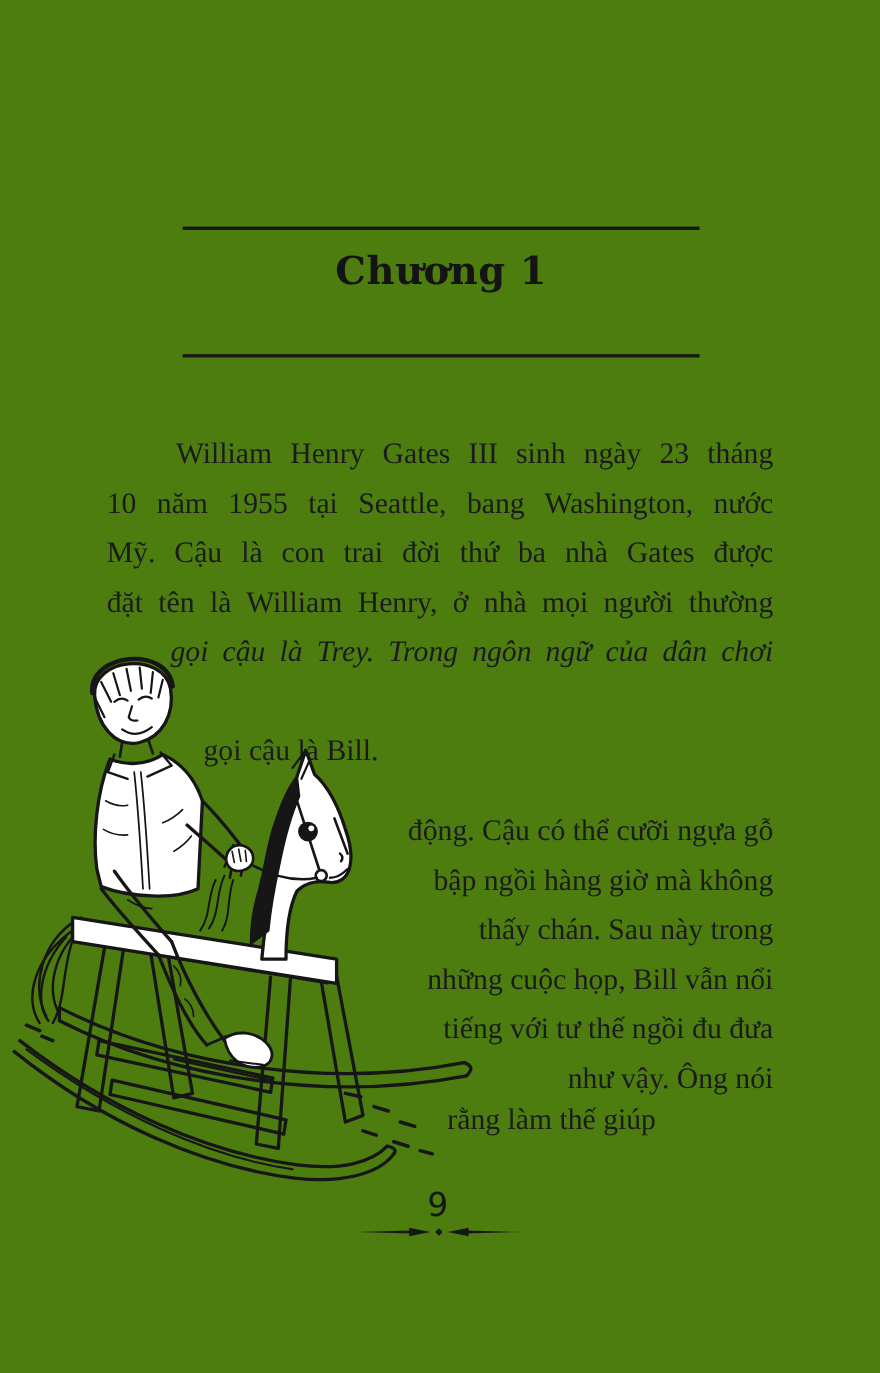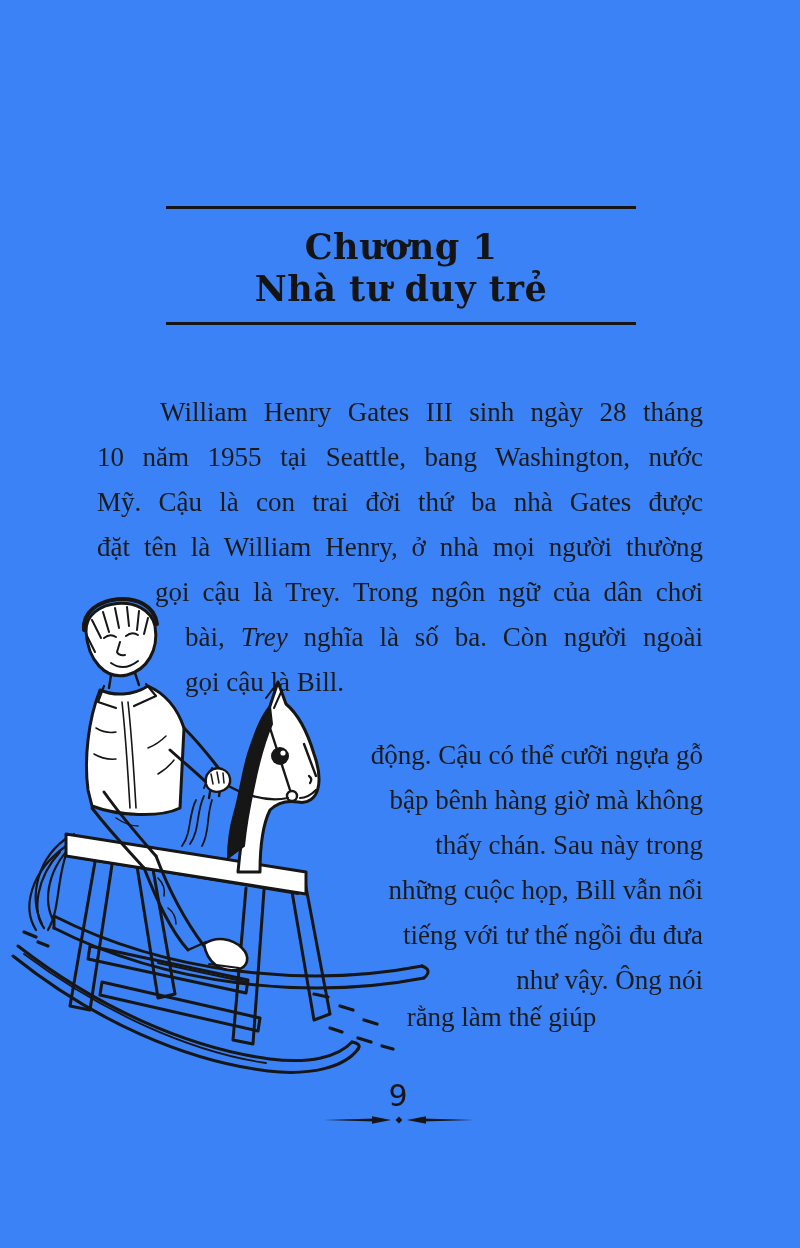--- a/index.html
+++ b/index.html
@@ -1,19 +1,19 @@
 <!DOCTYPE html>
 <html lang="vi"><head>
 <meta charset="utf-8">
 <style>
   html,body{margin:0;padding:0;background:#ffffff;}
   .page{
     position:relative;
     width:800px;height:1248px;
-    background:#3b82f6;
+    background:#4d7c0f;
     overflow:hidden;
     font-family:"Liberation Serif","DejaVu Serif",serif;
     color:#1b1b1b;
   }
   .rule{
     position:absolute;left:166px;width:470px;height:0;
     border-top:3px solid #161616;
   }
   .chapter-line{
     position:absolute;left:166px;width:470px;
@@ -49,33 +49,31 @@
   }
   .ornament{position:absolute;left:324px;top:1112px;}
 </style>
 </head>
 <body>
 
 <div class="page">
 
   <div class="rule" style="top:206px;"></div>
   <div class="chapter-line" style="top:226px;">Chương 1</div>
-  <div class="chapter-line" style="top:268px;">Nhà tư duy trẻ</div>
   <div class="rule" style="top:322px;"></div>
 
-  <div class="tl just" style="top:390px;left:160px;width:543px;">William Henry Gates III sinh ngày 28 tháng</div>
+  <div class="tl just" style="top:390px;left:160px;width:543px;">William Henry Gates III sinh ngày 23 tháng</div>
   <div class="tl just" style="top:435px;left:97px;width:606px;">10 năm 1955 tại Seattle, bang Washington, nước</div>
   <div class="tl just" style="top:480px;left:97px;width:606px;">Mỹ. Cậu là con trai đời thứ ba nhà Gates được</div>
   <div class="tl just" style="top:525px;left:97px;width:606px;">đặt tên là William Henry, ở nhà mọi người thường</div>
-  <div class="tl just" style="top:570px;left:155px;width:548px;">gọi cậu là Trey. Trong ngôn ngữ của dân chơi</div>
-  <div class="tl just" style="top:615px;left:185px;width:518px;"><span>bài, </span><span class="it">Trey</span><span> nghĩa là số ba. Còn người ngoài</span></div>
+  <div class="tl just" style="top:570px;left:155px;width:548px;font-style:italic;">gọi cậu là Trey. Trong ngôn ngữ của dân chơi</div>
   <div class="tl" style="top:660px;left:185px;width:518px;">gọi cậu là Bill.</div>
 
   <div class="tl rightal" style="top:733px;left:300px;width:403px;">động. Cậu có thể cưỡi ngựa gỗ</div>
-  <div class="tl rightal" style="top:778px;left:300px;width:403px;">bập bênh hàng giờ mà không</div>
+  <div class="tl rightal" style="top:778px;left:300px;width:403px;">bập ngồi hàng giờ mà không</div>
   <div class="tl rightal" style="top:868px;left:300px;width:403px;">những cuộc họp, Bill vẫn nổi</div>
   <div class="tl rightal" style="top:823px;left:300px;width:403px;">thấy chán. Sau này trong</div>
   <div class="tl rightal" style="top:913px;left:300px;width:403px;">tiếng với tư thế ngồi đu đưa</div>
   <div class="tl rightal" style="top:958px;left:300px;width:403px;">như vậy. Ông nói</div>
   <div class="tl rightal" style="top:995px;left:300px;width:403px;text-align:center;">rằng làm thế giúp</div>
 
   <svg class="illus" width="440" height="500" viewBox="0 0 440 500">
     <g fill="none" stroke="#161616" stroke-width="3" stroke-linecap="round" stroke-linejoin="round">
 
       <path d="M 46,338 C 160,396 300,410 414,388"></path>

